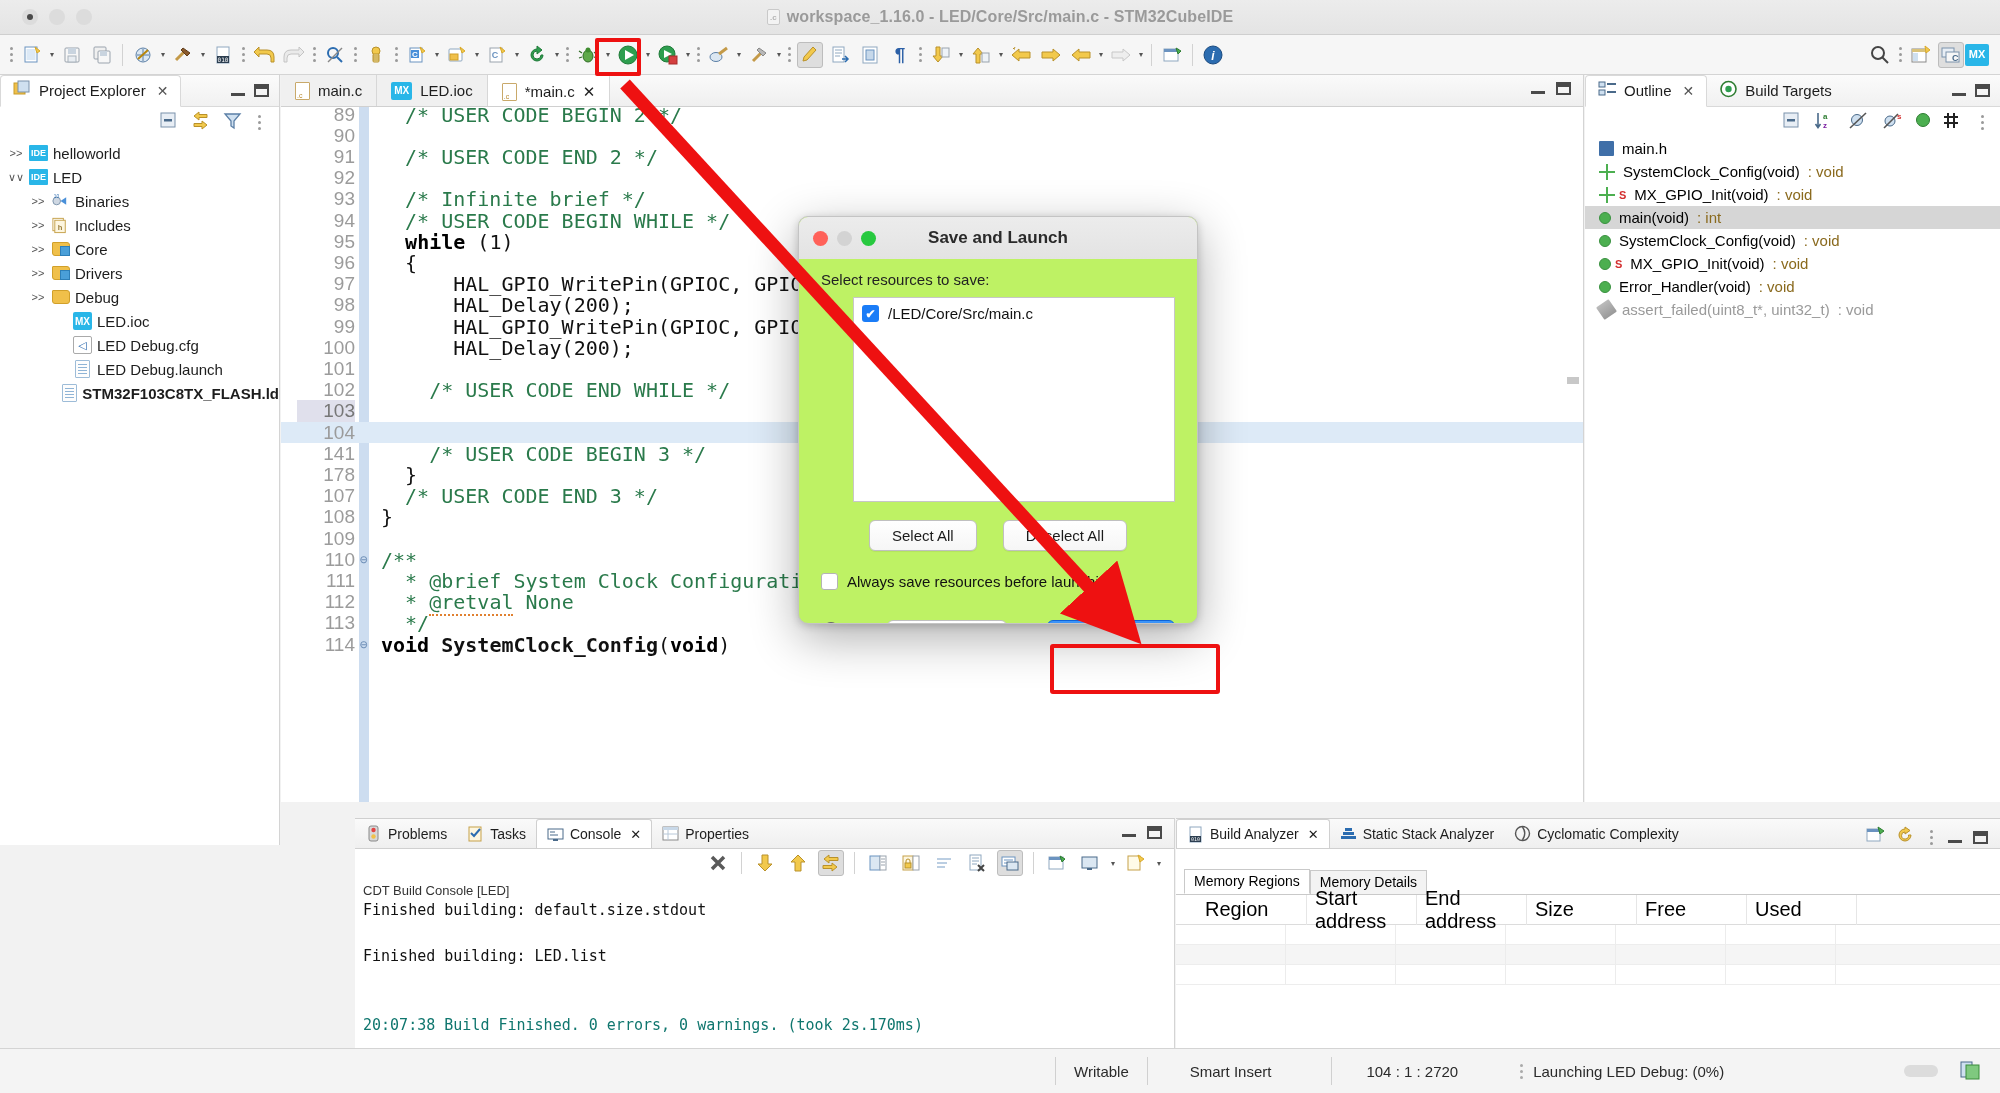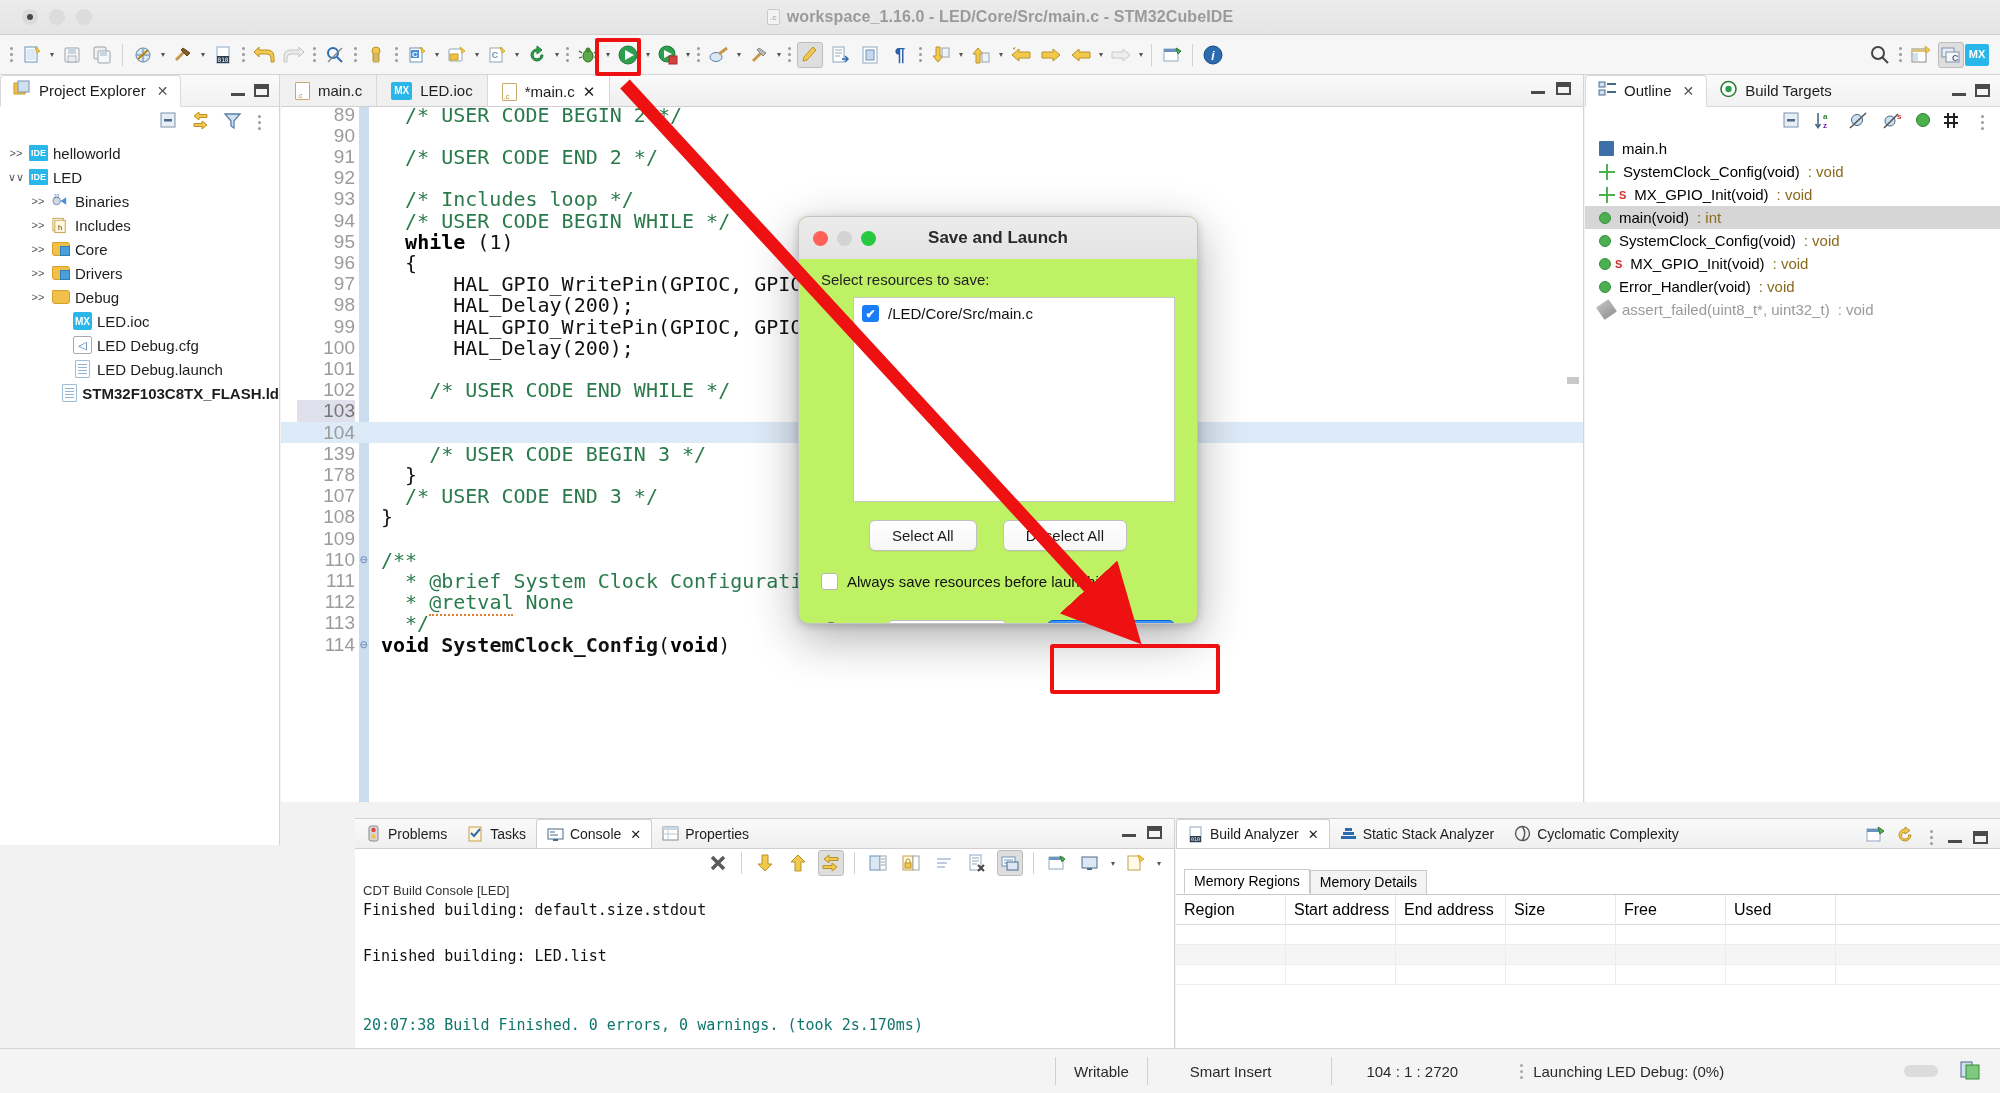--- a/index.html
+++ b/index.html
@@ -155,21 +155,21 @@
 
   
   #banalyzer{
     position:absolute; left:1176px; top:818px; width:824px; height:230px;
     background:#fff; border-top:1px solid #cfcfcf;
   }
   .ba-tabbar{ height:30px; background:linear-gradient(#fafafa,#efefef); display:flex; align-items:flex-end; border-bottom:1px solid #d0d0d0; position:relative;}
   .ba-subtabs{ height:28px; display:flex; align-items:flex-end; padding-left:8px; margin-top:18px; border-bottom:1px solid #c9c9c9;}
   .subtab{ font-size:14px; padding:3px 9px 4px 9px; border:1px solid #c9c9c9; border-bottom:none; background:#f3f3f3;}
   .subtab.active{ background:#fff; border-bottom:1px solid #fff;}
-  .ba-cols{ display:flex; height:30px; align-items:center; font-size:16px; border-bottom:1px solid #dcdcdc;}
+  .ba-cols{ display:flex; height:30px; align-items:center; font-size:20px; border-bottom:1px solid #dcdcdc;padding-left:21px;}
   .ba-cols div{ padding-left:8px; border-right:1px solid #e6e6e6; height:30px; display:flex;align-items:center;}
   .ba-row{ display:flex; height:20px; border-bottom:1px solid #ededed;}
   .ba-row.alt{ background:#f5f5f5; }
   .ba-row div{ border-right:1px solid #ececec; }
 
   
   #statusbar{
     position:absolute; left:0; bottom:0; width:2000px; height:45px;
     background:#f4f4f4; border-top:1px solid #d4d4d4; display:flex; align-items:center;
     font-size:15px; color:#2a2a2a;
@@ -697,21 +697,21 @@
           <div class="ln" style="top: 39.4px; position: absolute; left: 0px; right: 0px;">
             <span class="num">91</span>
             <span class="code"><span class="cmt">  /* USER CODE END 2 */</span></span>
           </div>
           <div class="ln" style="top: 60.6px; position: absolute; left: 0px; right: 0px;">
             <span class="num">92</span>
             <span class="code"></span>
           </div>
           <div class="ln" style="top: 81.8px; position: absolute; left: 0px; right: 0px;">
             <span class="num">93</span>
-            <span class="code"><span class="cmt">  /* Includes loop */</span></span>
+            <span class="code"><span class="cmt">  /* Infinite brief */</span></span>
           </div>
           <div class="ln" style="top: 103px; position: absolute; left: 0px; right: 0px;">
             <span class="num">94</span>
             <span class="code"><span class="cmt">  /* USER CODE BEGIN WHILE */</span></span>
           </div>
           <div class="ln" style="top: 124.2px; position: absolute; left: 0px; right: 0px;">
             <span class="num">95</span>
             <span class="code">  <span class="kw">while</span> (1)</span>
           </div>
           <div class="ln" style="top: 145.4px; position: absolute; left: 0px; right: 0px;">
@@ -744,21 +744,21 @@
           </div>
           <div class="ln cur" style="top: 293.8px; position: absolute; left: 0px; right: 0px;">
             <span class="num">103</span>
             <span class="code"></span>
           </div>
           <div class="ln selrow" style="top: 315px; position: absolute; left: 0px; right: 0px;">
             <span class="num">104</span>
             <span class="code"></span>
           </div>
           <div class="ln" style="top: 336.2px; position: absolute; left: 0px; right: 0px;">
-            <span class="num">139</span>
+            <span class="num">141</span>
             <span class="code"><span class="cmt">    /* USER CODE BEGIN 3 */</span></span>
           </div>
           <div class="ln" style="top: 357.4px; position: absolute; left: 0px; right: 0px;">
             <span class="num">178</span>
             <span class="code">  }</span>
           </div>
           <div class="ln" style="top: 378.6px; position: absolute; left: 0px; right: 0px;">
             <span class="num">107</span>
             <span class="code"><span class="cmt">  /* USER CODE END 3 */</span></span>
           </div>

